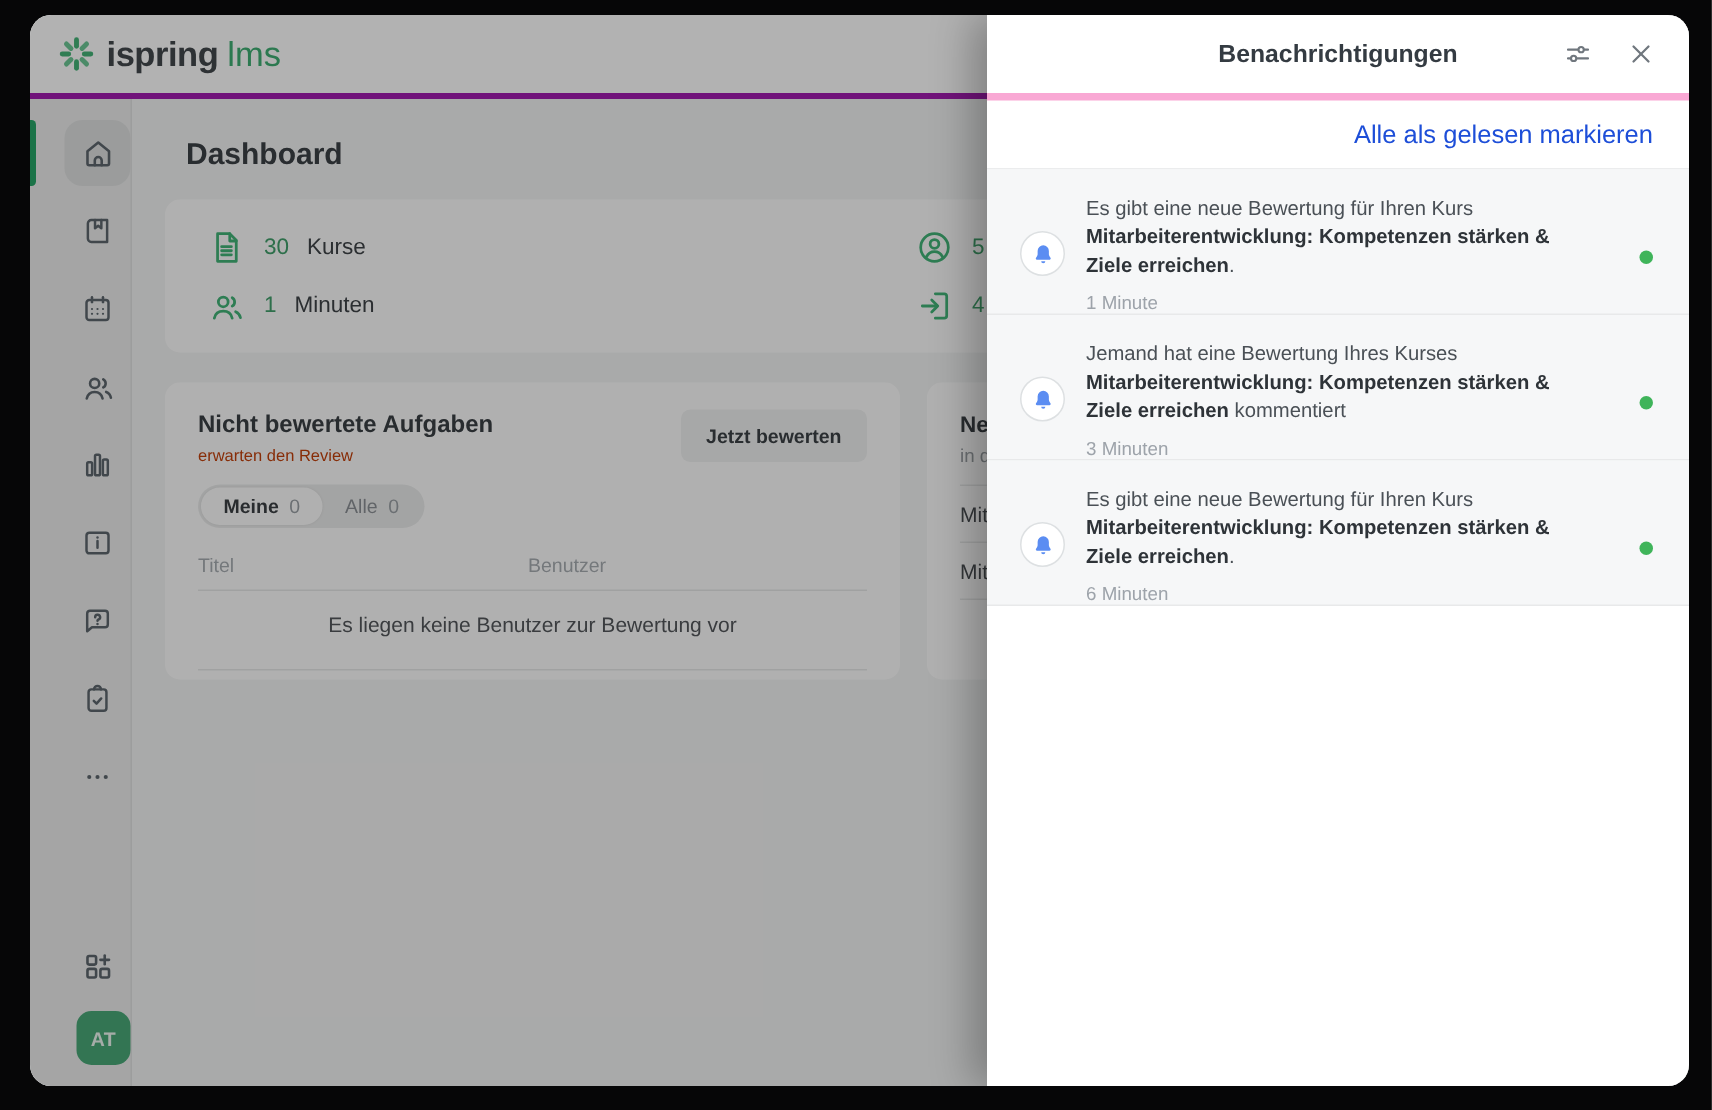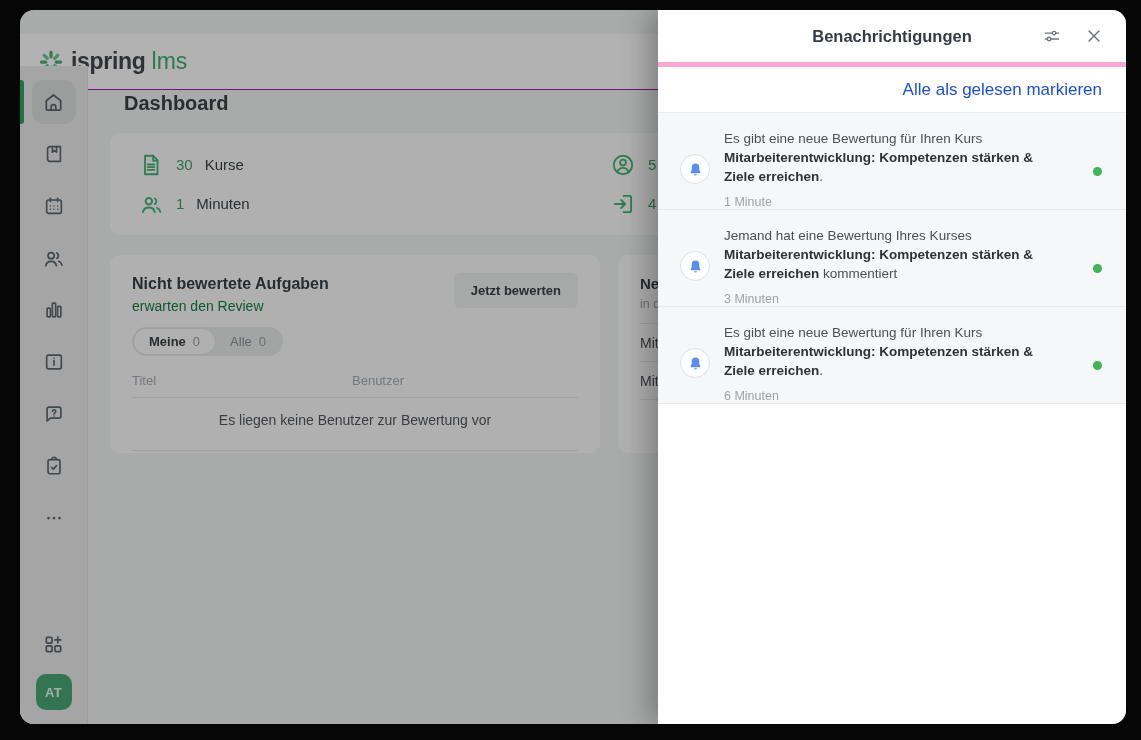--- a/index.html
+++ b/index.html
@@ -1,27 +1,27 @@
 <!DOCTYPE html>
 <html><head>
 <meta charset="utf-8">
 <style>
   * { margin:0; padding:0; box-sizing:border-box; }
   html,body { width:1141px; height:740px; background:#060607; font-family:"Liberation Sans","DejaVu Sans",sans-serif; overflow:hidden; }
   .window { position:absolute; left:20px; top:10px; width:1106px; height:714px; background:#f3f4f4; border-radius:14px; overflow:hidden; }
 
   
-  .topbar { position:absolute; left:0; top:0; right:0; height:56px; background:#ffffff; border-bottom:1px solid #a21caf; display:flex; align-items:center; padding-left:18px; z-index:2;margin-top:24px; }
+  .topbar { position:absolute; left:0; top:0; right:0; height:56px; background:#ffffff; border-bottom:4px solid #a21caf; display:flex; align-items:center; padding-left:18px; z-index:2; }
   .logo { display:flex; align-items:center; gap:7px; cursor:pointer; }
   .logo-mark { width:26px; height:26px; }
   .logo-primary { font-size:23px; font-weight:700; color:#43484c; letter-spacing:-0.3px; }
   .logo-secondary { font-size:23px; font-weight:400; color:#3fae73; margin-left:-1px; }
 
   
-  .sidebar { position:absolute; left:0; top:56px; bottom:0; width:68px; background:#eceded; border-right:1px solid #e0e1e1; display:flex; flex-direction:column; align-items:center; padding-top:14px; z-index:2; }
+  .sidebar { position:absolute; left:0; top:56px; bottom:0; width:68px; background:#eceded; border-right:1px solid #e0e1e1; display:flex; flex-direction:column; align-items:flex-end; padding-top:14px; z-index:2; }
   .nav-item { width:44px; height:44px; border-radius:12px; display:flex; align-items:center; justify-content:center; color:#5d666d; margin-bottom:8px; cursor:pointer; flex:0 0 auto; }
   .nav-item.active { background:#dfe0e0; }
   .active-bar { position:absolute; left:0; top:14px; width:4px; height:44px; background:#27a567; border-radius:0 3px 3px 0; }
   .nav-spacer { flex:1 1 auto; }
   .avatar { width:36px; height:36px; border-radius:10px; background:#4aa878; color:#eef6f1; font-size:13px; font-weight:700; display:flex; align-items:center; justify-content:center; margin-bottom:14px; cursor:pointer; letter-spacing:0.3px; }
 
   
   .content { position:absolute; left:68px; top:56px; right:0; bottom:0; padding:26px 24px 0 22px; }
   .page-title { font-size:20px; font-weight:700; color:#3c4146; margin-left:14px; }
 
@@ -29,21 +29,21 @@
   .stat-item { display:flex; align-items:center; gap:12px; height:39px; cursor:pointer; }
   .stat-item .icon { color:#42b478; display:flex; }
   .stat-value { font-size:15px; color:#42a06c; }
   .stat-label { font-size:15px; color:#3e4347; }
   .stats-col2 { position:absolute; left:500px; top:12px; }
 
   .cards-row { display:flex; gap:18px; margin-top:20px; }
   .tasks-card { width:490px; height:198px; background:#fdfdfd; border-radius:10px; padding:20px 22px; flex:0 0 auto; }
   .tasks-head { display:flex; justify-content:space-between; align-items:flex-start; }
   .card-title { font-size:16px; font-weight:700; color:#3a3f44; }
-  .card-subtitle { font-size:14px; color:#15803d; margin-top:5px; }
+  .card-subtitle { font-size:11px; color:#c2410c; margin-top:5px; }
   .review-btn { background:#f0f1f1; border:none; border-radius:6px; padding:10px 17px; font-size:13px; font-weight:700; color:#3c4145; font-family:inherit; cursor:pointer; margin-top:-2px; }
   .pill-group { display:inline-flex; align-items:center; background:#eaebeb; border-radius:16px; padding:2px; margin-top:13px; }
   .pill { display:flex; gap:7px; align-items:center; border-radius:14px; padding:5px 15px; font-size:13px; cursor:pointer; }
   .pill.active { background:#fdfdfd; box-shadow:0 0 2px rgba(0,0,0,0.08); }
   .pill.active .pill-label { color:#3c4044; font-weight:700; }
   .pill-label { color:#8b9095; }
   .pill-count { color:#9aa0a5; }
   .table-head { display:flex; margin-top:17px; font-size:13px; color:#a7acb1; }
   .th-title { width:220px; }
   .table-divider { border-top:1px solid #e6e7e7; margin-top:9px; }

